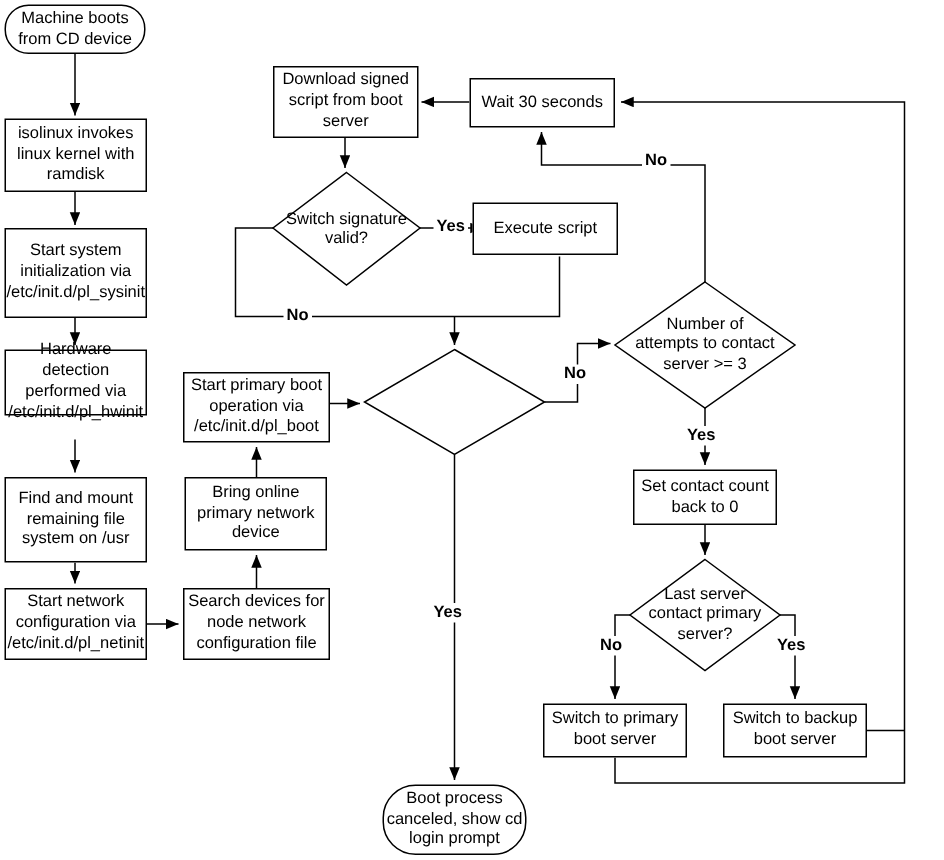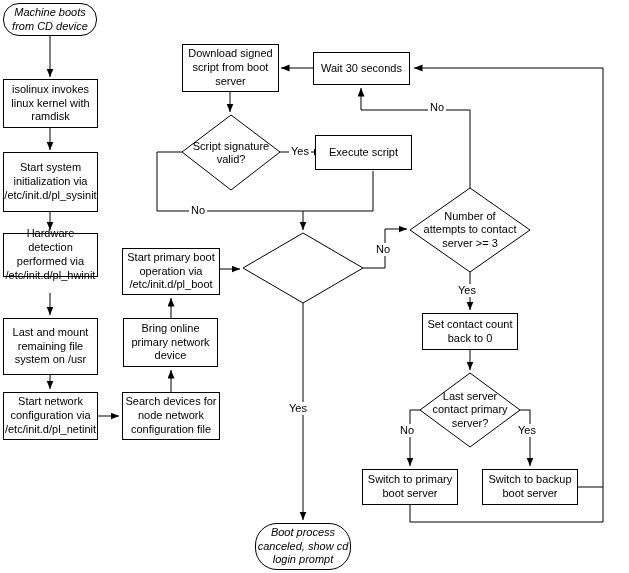--- a/index.html
+++ b/index.html
@@ -22,41 +22,42 @@
     background: #ffffff;
     border: 1px solid #000;
     display: flex;
     align-items: center;
     justify-content: center;
     text-align: center;
     line-height: 1.27;
     white-space: pre-line;
     z-index: 2;
   }
-  .terminator { border-radius: 16px; font-style: italic; }
+  .terminator { border-radius: 16px; }
   .terminator.end { border-radius: 22px; }
   .dtext {
     position: absolute;
     box-sizing: border-box;
     background: transparent;
     border: none;
     display: flex;
     align-items: center;
     justify-content: center;
     text-align: center;
     line-height: 1.2;
     white-space: pre-line;
     z-index: 3;
   }
   .elabel {
     position: absolute;
     background: #ffffff;
     padding: 0 2px;
     line-height: 13px;
     z-index: 4;
+    font-weight: bold;
   }
 </style>
 </head>
 <body>
 
 <div id="canvas">
 
   <svg class="wires" width="629" height="573" viewBox="0 0 629 573">
     <defs>
       <marker id="ah" markerUnits="userSpaceOnUse" markerWidth="10" markerHeight="8" refX="8.5" refY="3.5" orient="auto">
@@ -108,21 +109,21 @@
   <div class="node terminator end" style="left:255px;top:523px;width:96px;height:47px">Boot process
 canceled, show cd
 login prompt</div>
   <div class="node" style="left:3px;top:152px;width:95px;height:60px">Start system
 initialization via
 /etc/init.d/pl_sysinit</div>
   <div class="node" style="left:3px;top:233px;width:95px;height:44px">Hardware
 detection
 performed via
 /etc/init.d/pl_hwinit</div>
-  <div class="node" style="left:3px;top:318px;width:95px;height:57px">Last and mount
+  <div class="node" style="left:3px;top:318px;width:95px;height:57px">Find and mount
 remaining file
 system on /usr</div>
   <div class="node" style="left:3px;top:392px;width:95px;height:48px">Start network
 configuration via
 /etc/init.d/pl_netinit</div>
   <div class="node" style="left:122px;top:392px;width:98px;height:48px">Search devices for
 node network
 configuration file</div>
   <div class="node" style="left:123px;top:318px;width:95px;height:49px">Bring online
 primary network
@@ -135,21 +136,21 @@
 server</div>
   <div class="node" style="left:313px;top:52px;width:97px;height:33px">Wait 30 seconds</div>
   <div class="node" style="left:315px;top:135px;width:97px;height:35px">Execute script</div>
   <div class="node" style="left:422px;top:313px;width:96px;height:37px">Set contact count
 back to 0</div>
   <div class="node" style="left:362px;top:469px;width:96px;height:36px">Switch to primary
 boot server</div>
   <div class="node" style="left:482px;top:469px;width:96px;height:36px">Switch to backup
 boot server</div>
 
-  <div class="dtext" style="left:182px;top:115px;width:98px;height:76px">Script signature
+  <div class="dtext" style="left:182px;top:115px;width:98px;height:76px">Switch signature
 valid?</div>
   <div class="dtext" style="left:410px;top:188px;width:120px;height:84px">Number of
 attempts to contact
 server &gt;= 3</div>
   <div class="dtext" style="left:420px;top:373px;width:100px;height:74px">Last server
 contact primary
 server?</div>
 
   <span class="elabel" style="left:289px;top:145px">Yes</span>
   <span class="elabel" style="left:189px;top:204px">No</span>

